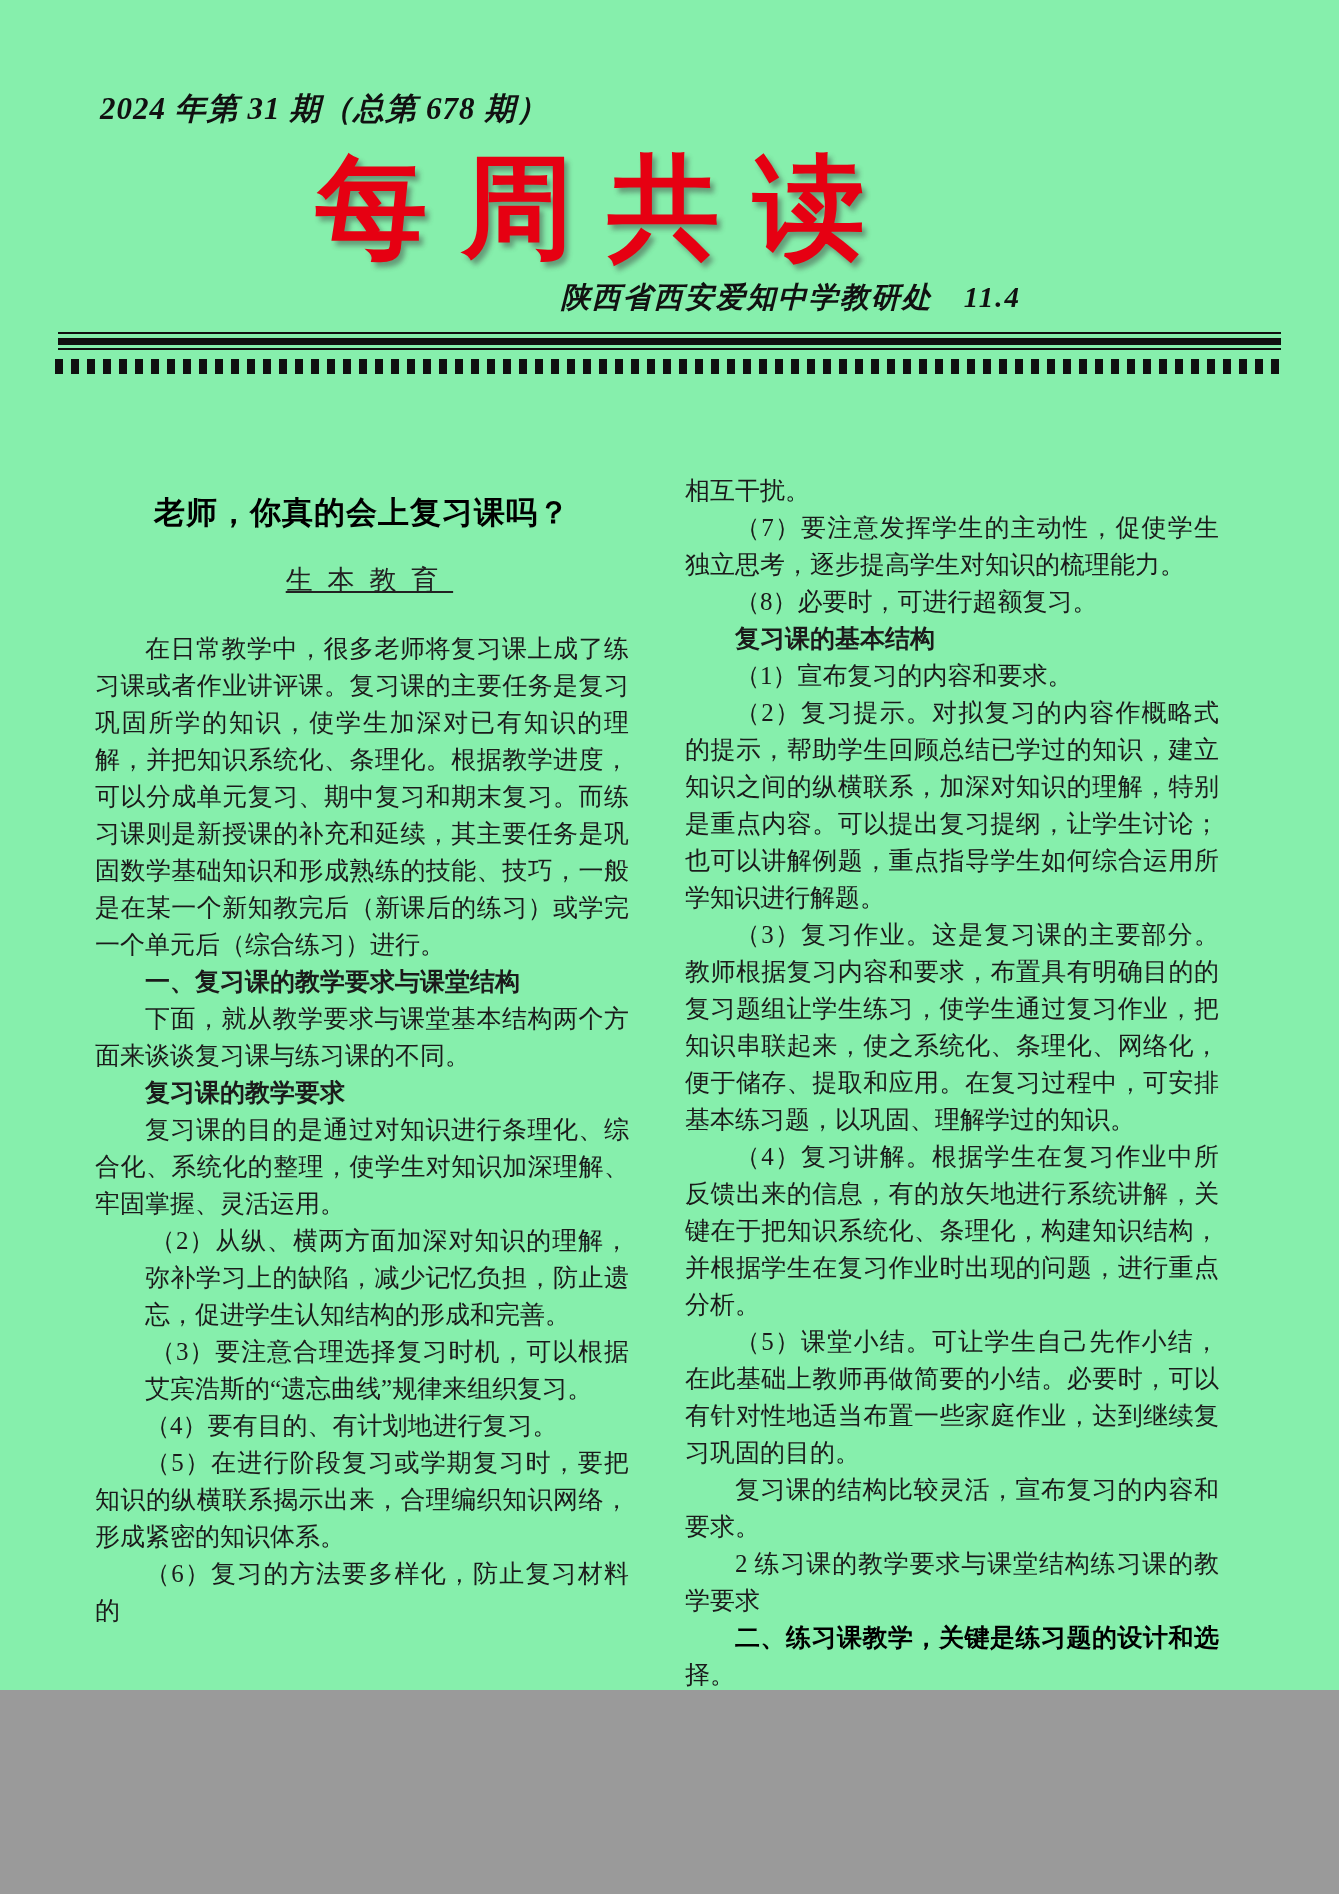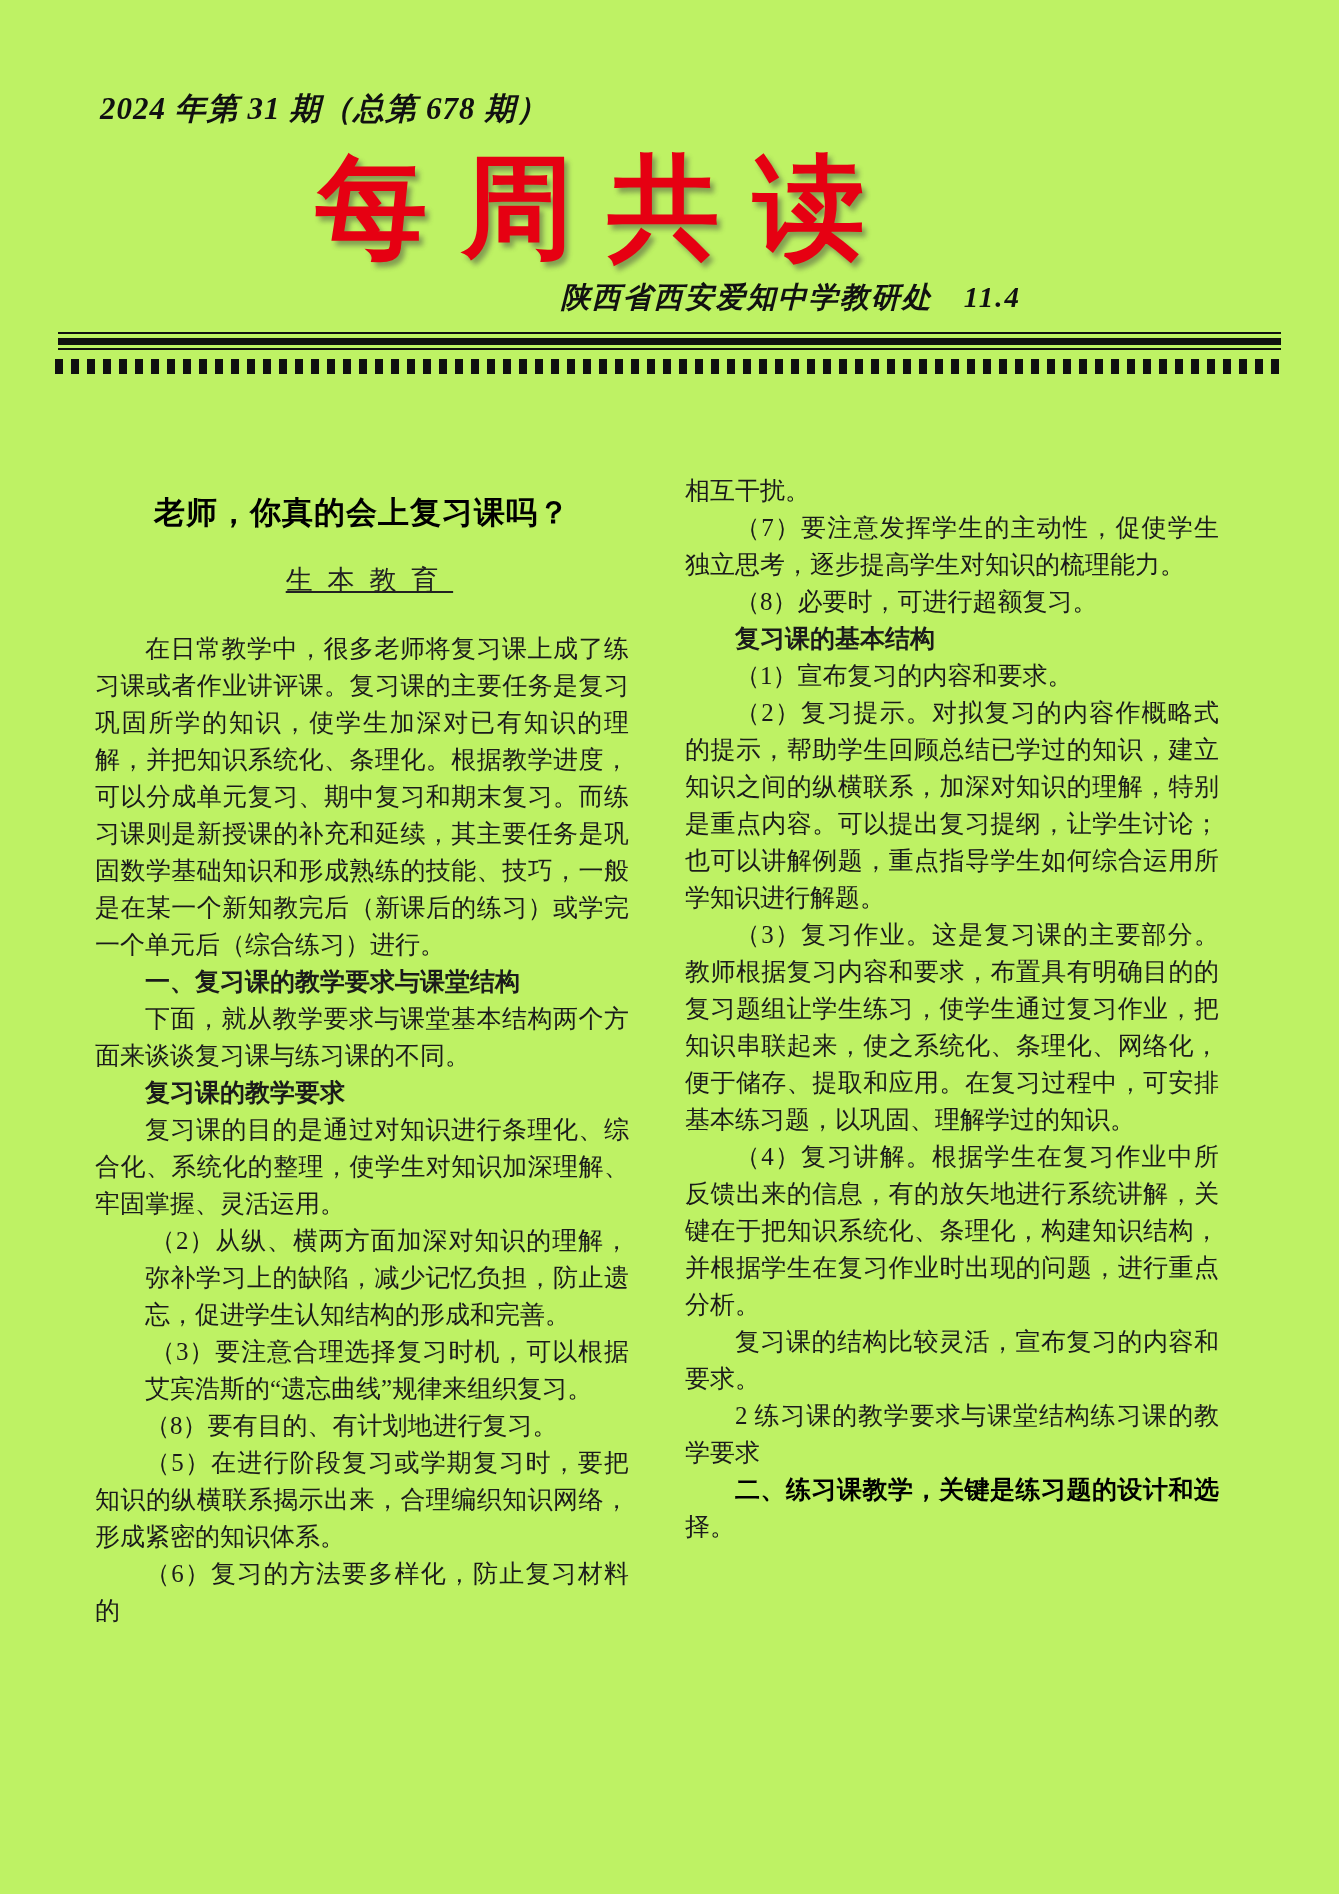--- a/index.html
+++ b/index.html
@@ -1,20 +1,20 @@
 <!DOCTYPE html>
 <html lang="zh"><head>
 <meta charset="utf-8">
 <style>
   html,body{margin:0;padding:0;background:#9a9a9a;}
   .page{
     position:relative;
-    width:1339px;height:1894px;
+    width:1339px;height:1690px;
     margin:0 auto;
-    background:#bef264;
+    background:#86efac;
     overflow:hidden;
     font-family:"Liberation Serif","DejaVu Serif",serif;
     color:#1b1b1b;
     box-sizing:border-box;
     padding-top:88px;
   }
   
   .issue-line{
     margin-left:100px;
     font-size:31px;
@@ -130,35 +130,36 @@
       <div class="article-author">生本教育</div>
 
       <div class="body-start">
         <p class="bp p-indent">在日常教学中，很多老师将复习课上成了练习课或者作业讲评课。复习课的主要任务是复习巩固所学的知识，使学生加深对已有知识的理解，并把知识系统化、条理化。根据教学进度，可以分成单元复习、期中复习和期末复习。而练习课则是新授课的补充和延续，其主要任务是巩固数学基础知识和形成熟练的技能、技巧，一般是在某一个新知教完后（新课后的练习）或学完一个单元后（综合练习）进行。</p>
         <p class="bp p-indent h-bold gap-before">一、复习课的教学要求与课堂结构</p>
         <p class="bp p-indent gap-before">下面，就从教学要求与课堂基本结构两个方面来谈谈复习课与练习课的不同。</p>
         <p class="bp p-indent h-bold">复习课的教学要求</p>
         <p class="bp p-indent">复习课的目的是通过对知识进行条理化、综合化、系统化的整理，使学生对知识加深理解、牢固掌握、灵活运用。</p>
         <p class="bp p-hang">（2）从纵、横两方面加深对知识的理解，弥补学习上的缺陷，减少记忆负担，防止遗忘，促进学生认知结构的形成和完善。</p>
         <p class="bp p-hang">（3）要注意合理选择复习时机，可以根据艾宾浩斯的“遗忘曲线”规律来组织复习。</p>
-        <p class="bp p-indent">（8）要有目的、有计划地进行复习。</p>
+        <p class="bp p-indent">（4）要有目的、有计划地进行复习。</p>
         <p class="bp p-indent">（5）在进行阶段复习或学期复习时，要把知识的纵横联系揭示出来，合理编织知识网络，形成紧密的知识体系。</p>
         <p class="bp p-indent">（6）复习的方法要多样化，防止复习材料的</p>
       </div>
     </div>
 
     <div class="col">
       <p class="bp">相互干扰。</p>
       <p class="bp p-indent">（7）要注意发挥学生的主动性，促使学生独立思考，逐步提高学生对知识的梳理能力。</p>
       <p class="bp p-indent">（8）必要时，可进行超额复习。</p>
       <p class="bp p-indent h-bold">复习课的基本结构</p>
       <p class="bp p-indent">（1）宣布复习的内容和要求。</p>
       <p class="bp p-indent">（2）复习提示。对拟复习的内容作概略式的提示，帮助学生回顾总结已学过的知识，建立知识之间的纵横联系，加深对知识的理解，特别是重点内容。可以提出复习提纲，让学生讨论；也可以讲解例题，重点指导学生如何综合运用所学知识进行解题。</p>
       <p class="bp p-indent">（3）复习作业。这是复习课的主要部分。教师根据复习内容和要求，布置具有明确目的的复习题组让学生练习，使学生通过复习作业，把知识串联起来，使之系统化、条理化、网络化，便于储存、提取和应用。在复习过程中，可安排基本练习题，以巩固、理解学过的知识。</p>
       <p class="bp p-indent">（4）复习讲解。根据学生在复习作业中所反馈出来的信息，有的放矢地进行系统讲解，关键在于把知识系统化、条理化，构建知识结构，并根据学生在复习作业时出现的问题，进行重点分析。</p>
+      <p class="bp p-indent">（5）课堂小结。可让学生自己先作小结，在此基础上教师再做简要的小结。必要时，可以有针对性地适当布置一些家庭作业，达到继续复习巩固的目的。</p>
       <p class="bp p-indent">复习课的结构比较灵活，宣布复习的内容和要求。</p>
       <p class="bp p-indent">2 练习课的教学要求与课堂结构练习课的教学要求</p>
       <p class="bp p-indent">
         <span class="bold-seg">二、练习课教学，关键是练习题的设计和选</span><span>择。</span>
       </p>
     </div>
 
   </div>
 </div>
 

